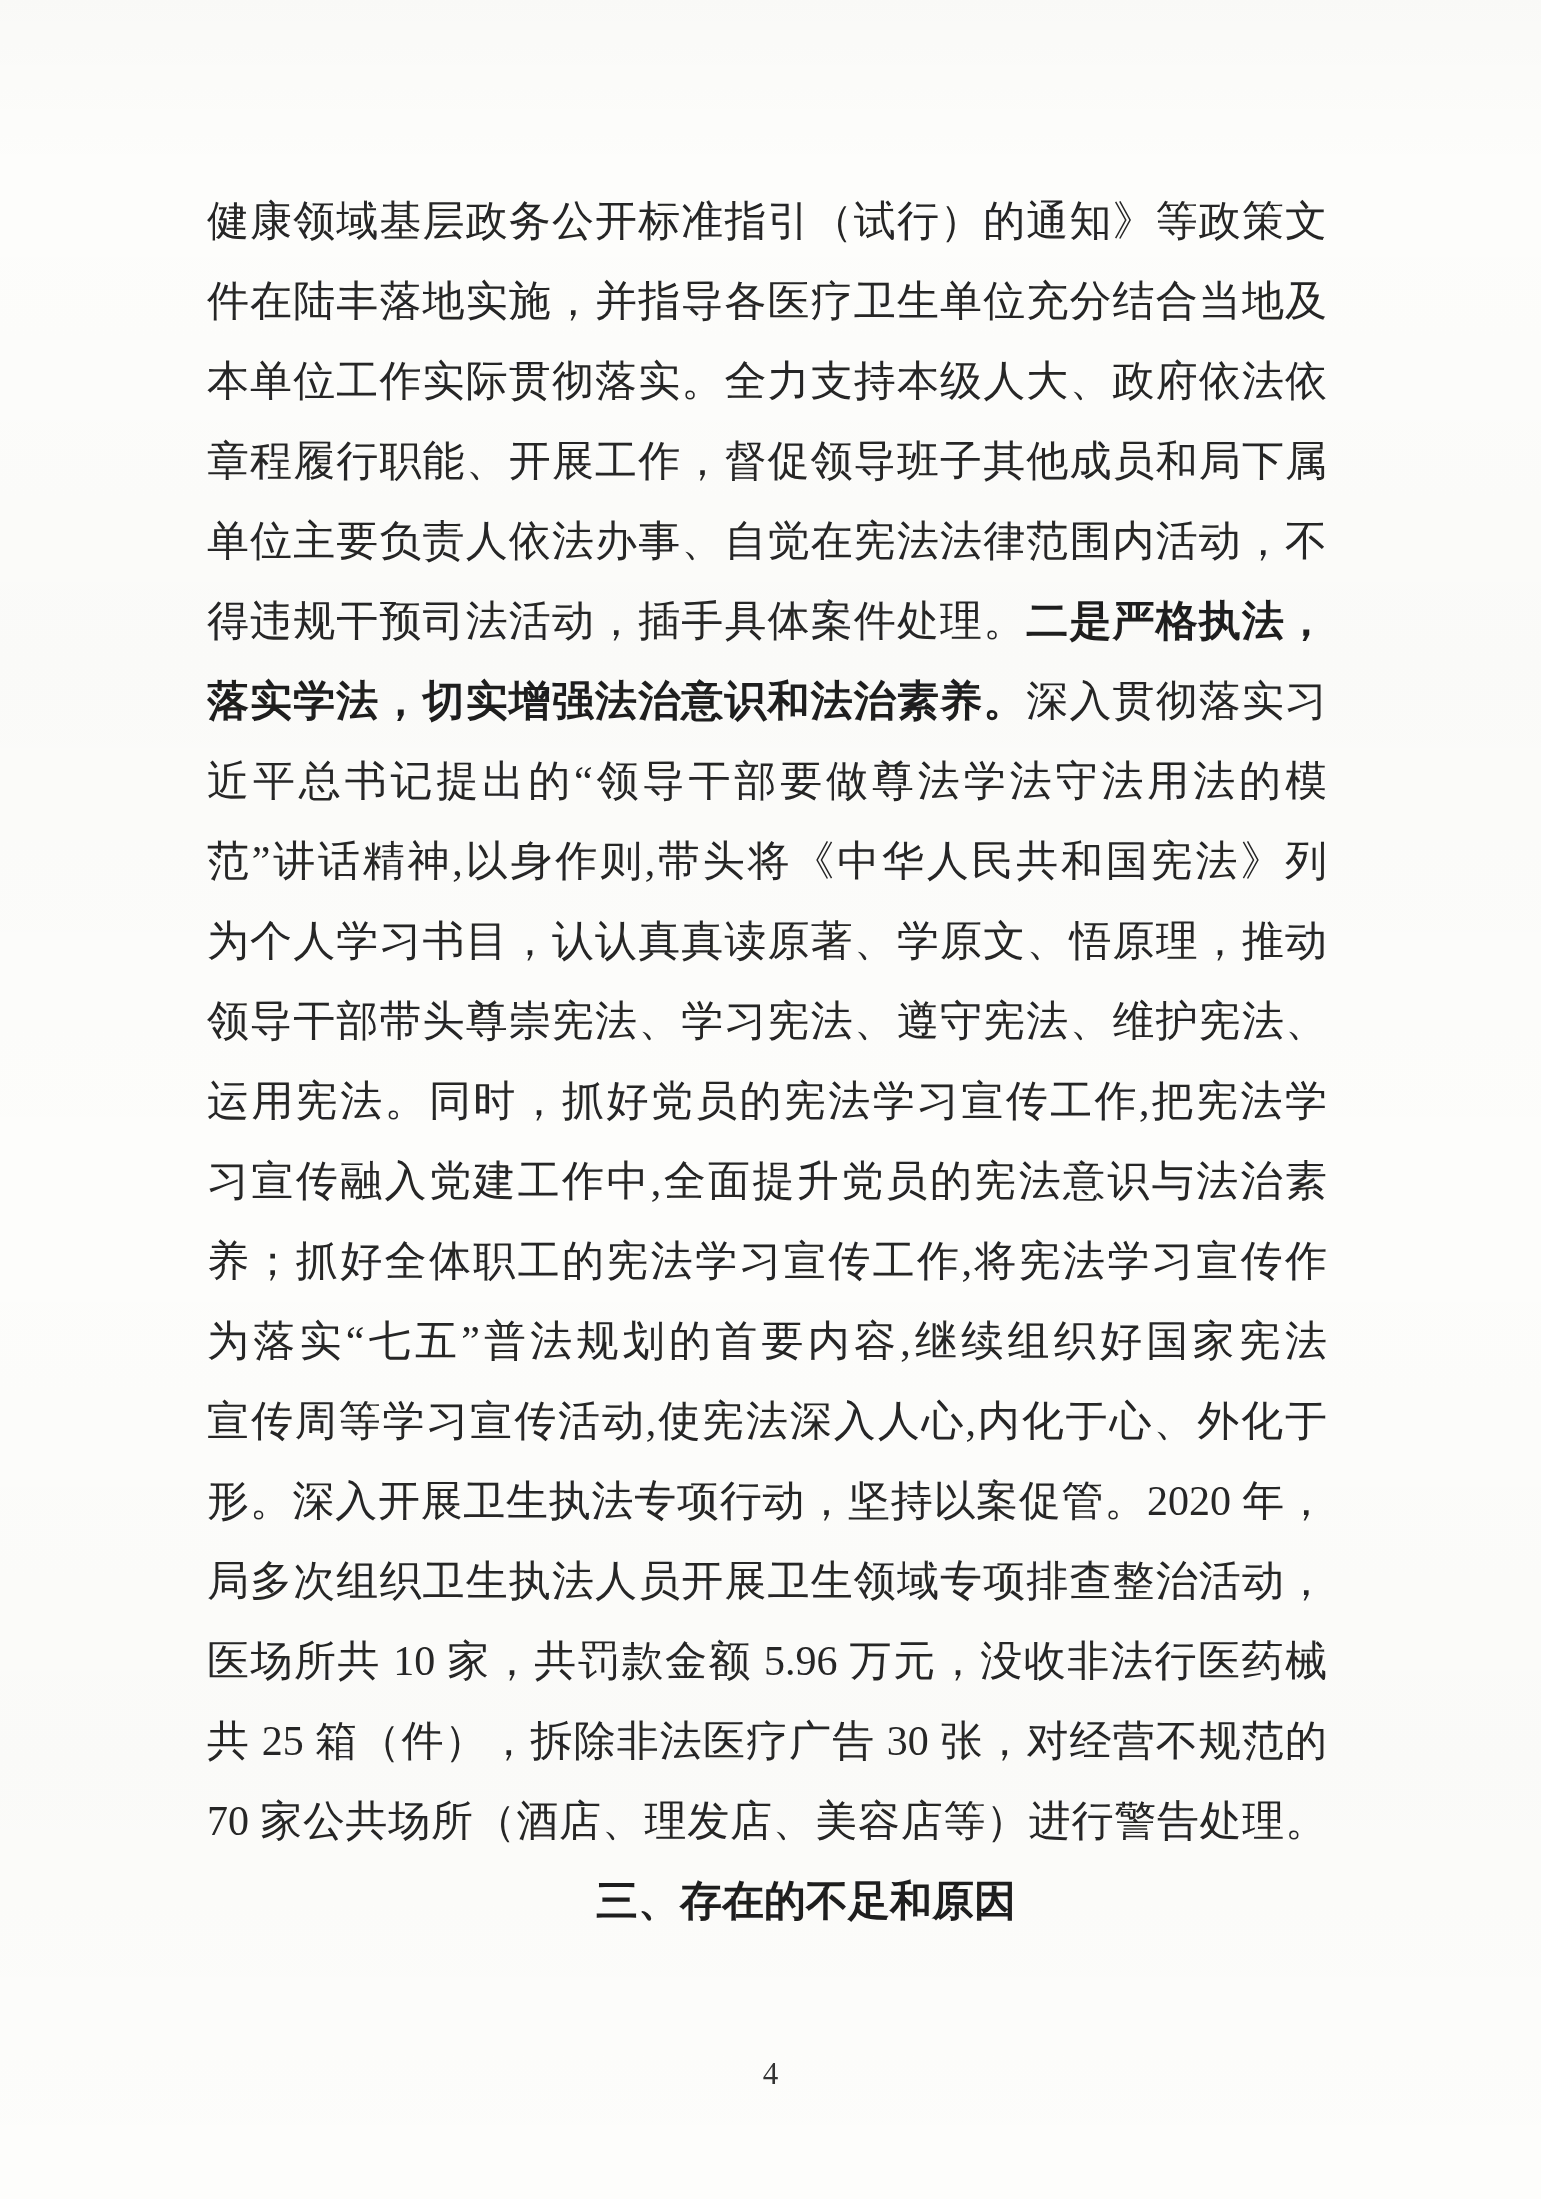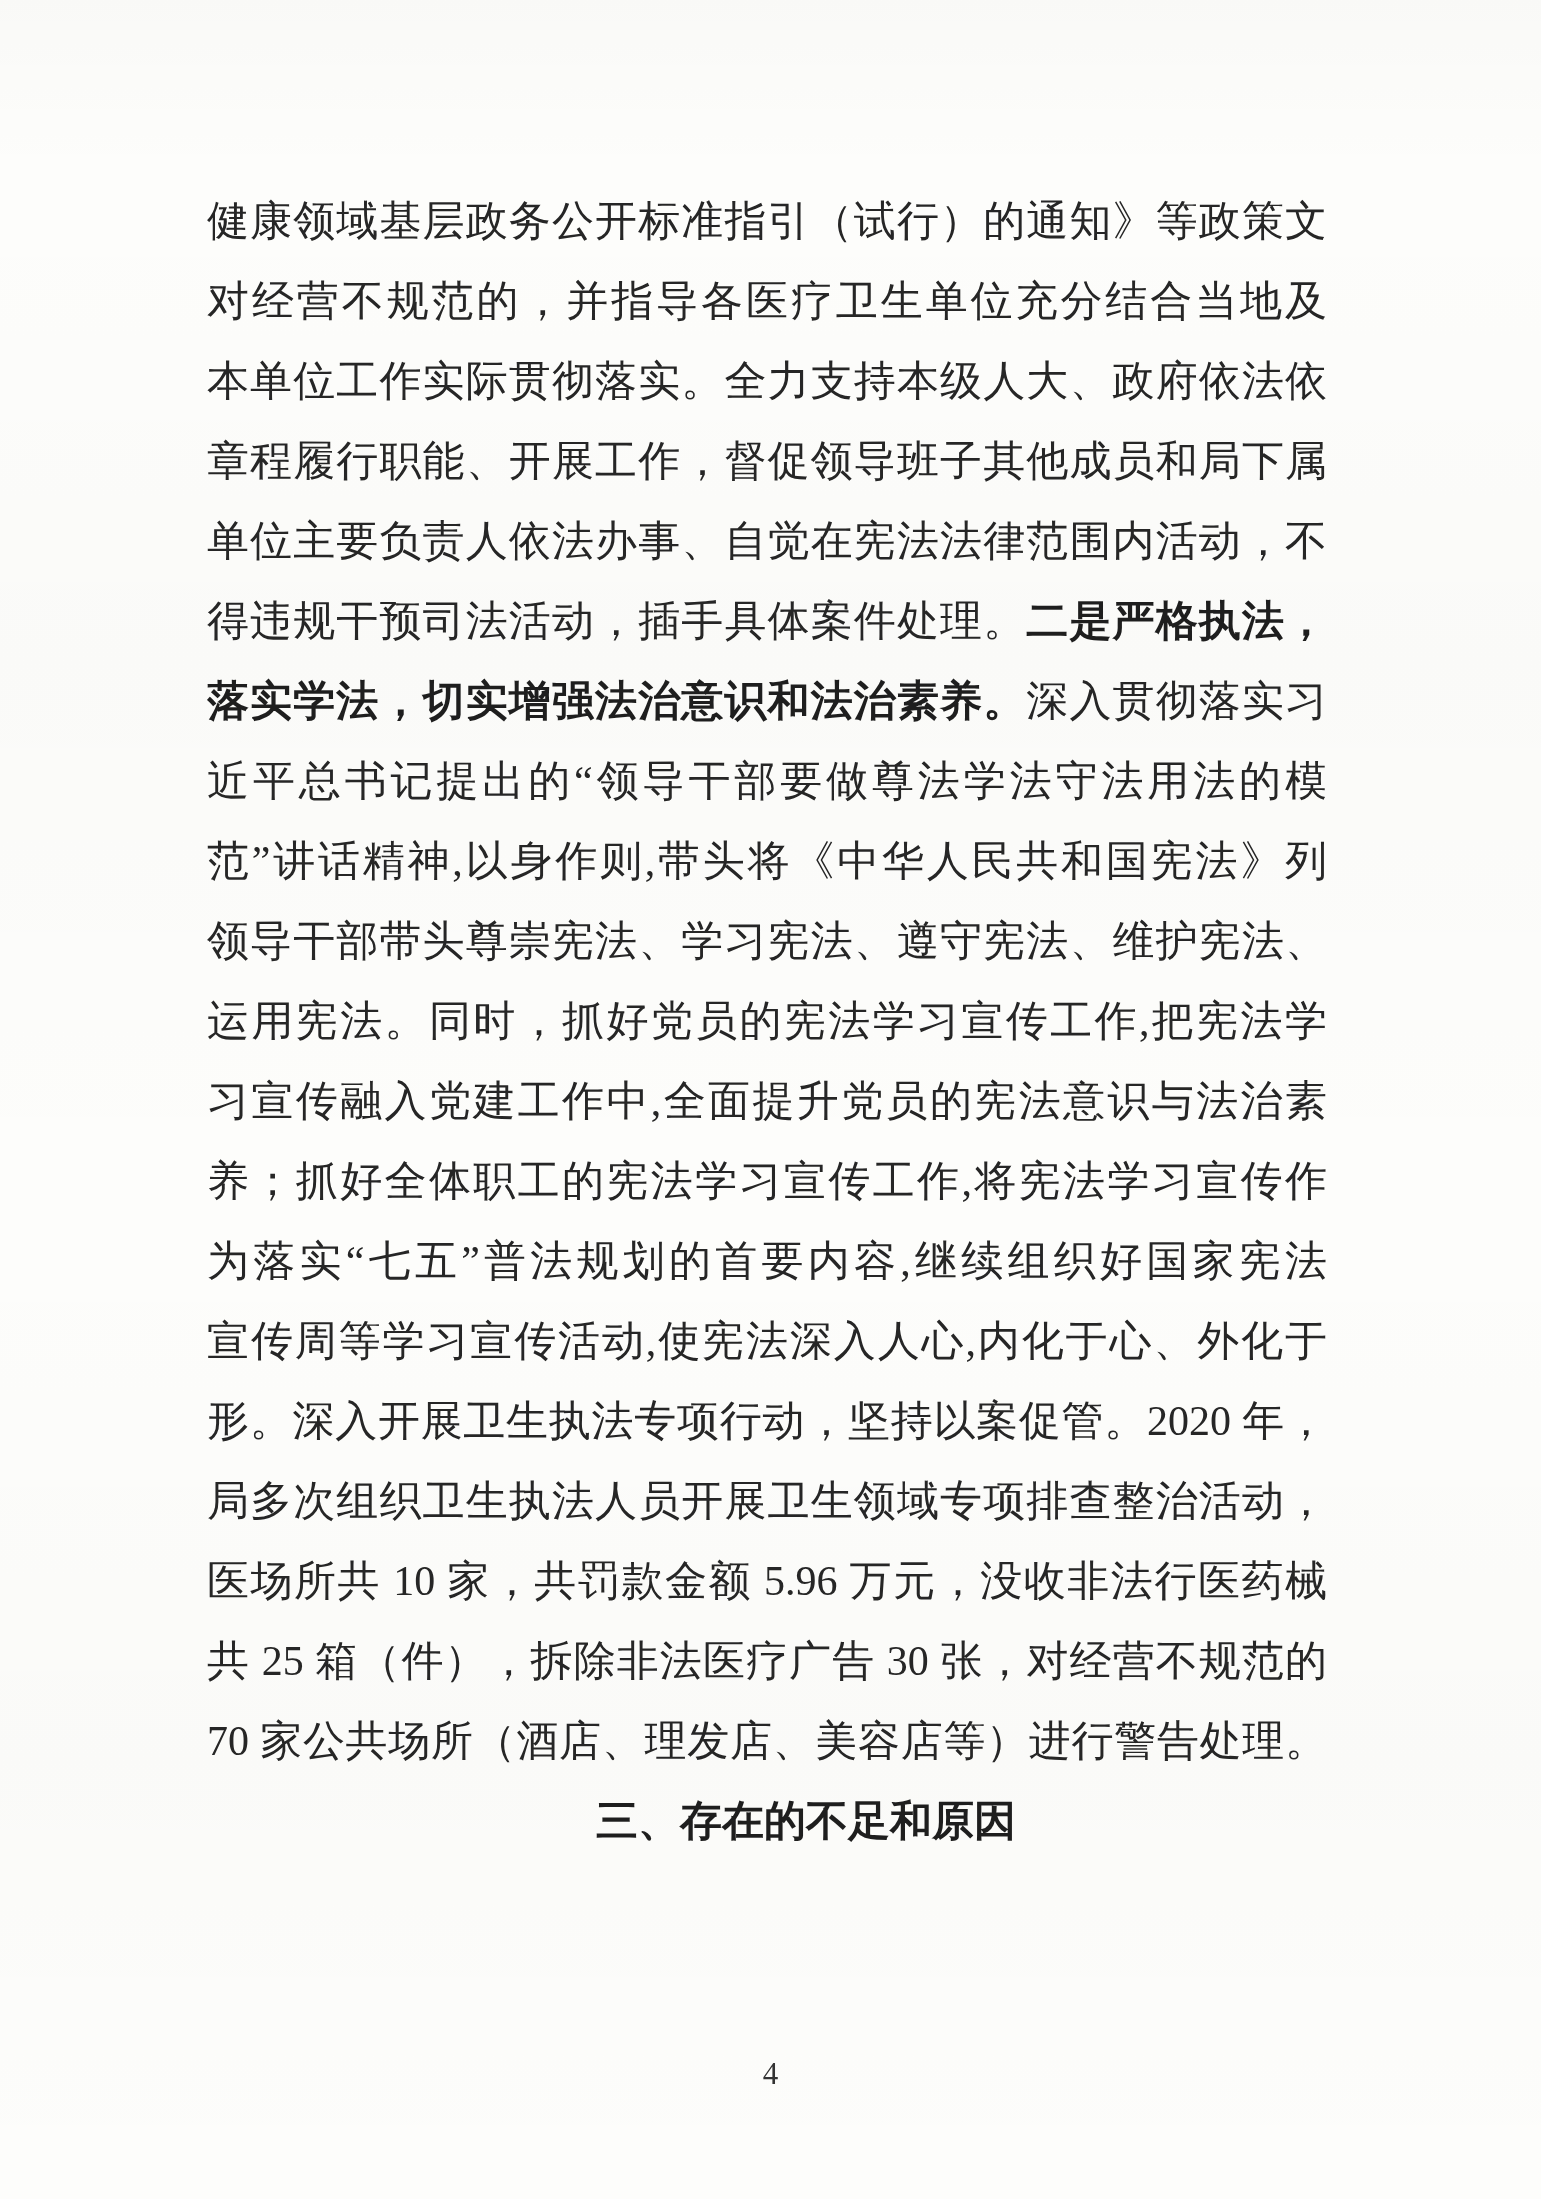--- a/index.html
+++ b/index.html
@@ -70,28 +70,29 @@
     color: #333;
   }
 </style>
 </head>
 <body>
 
 <div class="page">
   <div class="content">
     <div id="lines">
         <div class="line"><span>健康领域基层政务公开标准指引（试行）的通知》等政策文</span></div>
-        <div class="line"><span>对经营不规范的，并指导各医疗卫生单位充分结合当地及</span></div>
+        <div class="line"><span>件在陆丰落地实施，并指导各医疗卫生单位充分结合当地及</span></div>
         <div class="line"><span>本单位工作实际贯彻落实。全力支持本级人大、政府依法依</span></div>
         <div class="line"><span>章程履行职能、开展工作，督促领导班子其他成员和局下属</span></div>
         <div class="line"><span>单位主要负责人依法办事、自觉在宪法法律范围内活动，不</span></div>
         <div class="line"><span>得违规干预司法活动，插手具体案件处理。</span><span class="run-bold">二是严格执法，</span></div>
         <div class="line"><span class="run-bold">落实学法，切实增强法治意识和法治素养。</span><span>深入贯彻落实习</span></div>
         <div class="line"><span>近平总书记提出的“领导干部要做尊法学法守法用法的模</span></div>
         <div class="line"><span>范”讲话精神,以身作则,带头将《中华人民共和国宪法》列</span></div>
+        <div class="line"><span>为个人学习书目，认认真真读原著、学原文、悟原理，推动</span></div>
         <div class="line"><span>领导干部带头尊崇宪法、学习宪法、遵守宪法、维护宪法、</span></div>
         <div class="line"><span>运用宪法。同时，抓好党员的宪法学习宣传工作,把宪法学</span></div>
         <div class="line"><span>习宣传融入党建工作中,全面提升党员的宪法意识与法治素</span></div>
         <div class="line"><span>养；抓好全体职工的宪法学习宣传工作,将宪法学习宣传作</span></div>
         <div class="line"><span>为落实“七五”普法规划的首要内容,继续组织好国家宪法</span></div>
         <div class="line"><span>宣传周等学习宣传活动,使宪法深入人心,内化于心、外化于</span></div>
         <div class="line"><span>形。深入开展卫生执法专项行动，坚持以案促管。2020 年，</span></div>
         <div class="line"><span>局多次组织卫生执法人员开展卫生领域专项排查整治活动，</span></div>
         <div class="line"><span>医场所共 10 家，共罚款金额 5.96 万元，没收非法行医药械</span></div>
         <div class="line"><span>共 25 箱（件），拆除非法医疗广告 30 张，对经营不规范的</span></div>

